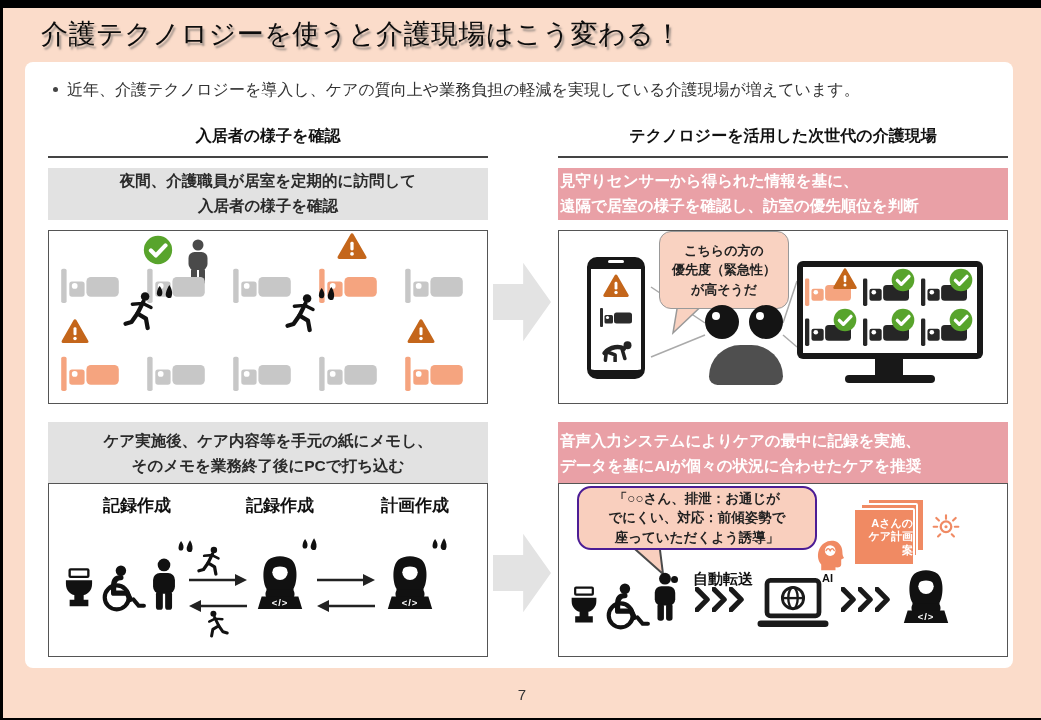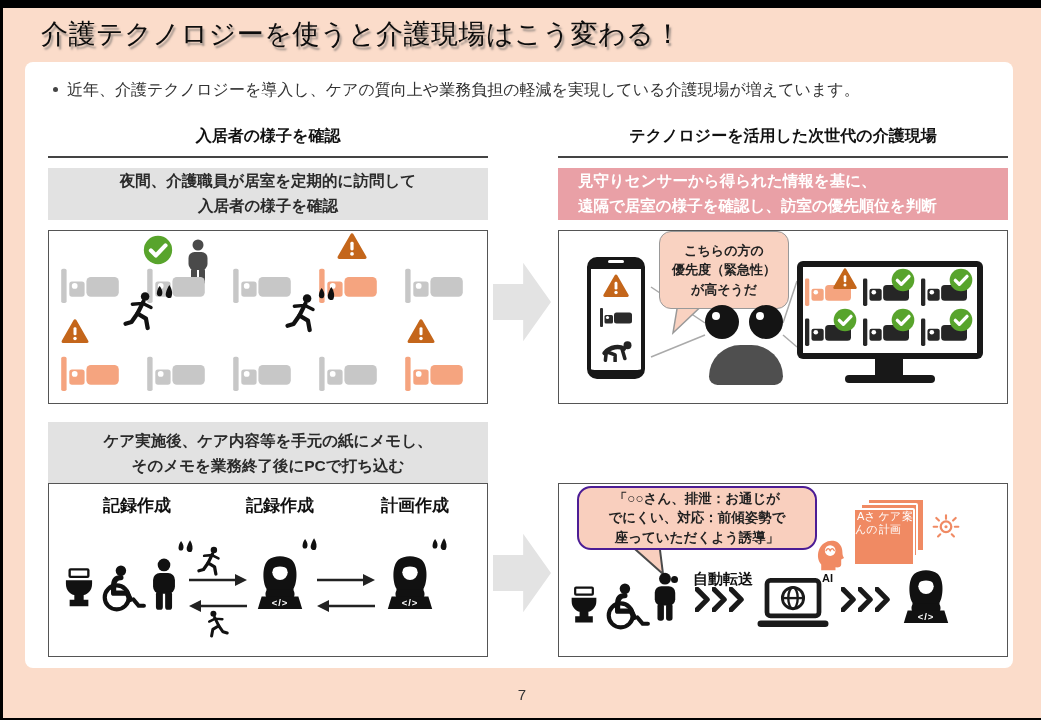--- a/index.html
+++ b/index.html
@@ -19,21 +19,21 @@
   .col{position:absolute;top:64px;height:534px;}
   .col-l{left:23px;width:440px;}
   .col-r{left:533px;width:450px;}
   .col-header{position:absolute;top:0;left:0;right:0;text-align:center;font-weight:bold;font-size:16px;color:#111;
     padding-bottom:9px;border-bottom:2px solid #444;}
   .cap{position:absolute;left:0;right:0;display:flex;flex-direction:column;justify-content:center;
     font-weight:bold;font-size:15.5px;line-height:1.6;}
   .cap1{top:42px;height:52px;}
   .cap2{top:296px;height:64px;}
   .cap.gray{background:#E2E2E2;color:#2a2a2a;text-align:center;}
-  .cap.pink{background:#E9A0A6;color:#fff;text-align:left;padding-left:20px;}
+  .cap.pink{background:#E9A0A6;color:#fff;text-align:left;padding-left:2px;}
   .illus{position:absolute;left:0;right:0;background:#fff;border:1.6px solid #555;}
   .illus1{top:104px;height:172px;padding-left:20px;}
   .illus2{top:357px;height:172px;}
   .ic{position:absolute;display:block;}
   .lbl{position:absolute;font-weight:bold;color:#111;white-space:nowrap;}
   .flow-lbl{font-size:17px;transform:translateX(-50%);}
   .big-arrow{position:absolute;width:58px;height:82px;background:#E3E3E3;
     clip-path:polygon(0 28%,52% 28%,52% 2%,100% 50%,52% 98%,52% 72%,0 72%);}
   .phone{position:absolute;left:28px;top:26px;width:58px;height:122px;box-sizing:border-box;background:#fff;
     border:4px solid #171717;border-top-width:12px;border-bottom-width:9px;border-radius:10px;}
@@ -48,21 +48,21 @@
   .eye{position:absolute;width:34px;height:34px;border-radius:50%;background:#141414;}
   .eye::after{content:"";position:absolute;left:7px;top:7px;width:8px;height:8px;border-radius:50%;background:#fff;}
   .head{position:absolute;left:150px;top:114px;width:74px;height:40px;background:#4F4F4F;border-radius:37px 37px 10px 10px;}
   .monitor{position:absolute;left:238px;top:30px;width:186px;height:98px;background:#181818;border-radius:6px;box-sizing:border-box;padding:6px;}
   .monitor-screen{position:relative;width:174px;height:86px;background:#fff;}
   .monitor-neck{position:absolute;left:316px;top:128px;width:28px;height:16px;background:#181818;}
   .monitor-base{position:absolute;left:286px;top:144px;width:90px;height:8px;border-radius:4px;background:#181818;}
   .cards{position:absolute;left:294px;top:14px;width:72px;height:68px;}
   .cardlayer{position:absolute;width:54px;height:50px;background:#F08A63;border:2px solid #fff;border-radius:2px;}
   .cardfront{position:absolute;left:0;top:10px;width:58px;height:54px;background:#F08A63;border:2px solid #fff;border-radius:2px;
-    display:flex;justify-content:center;text-align:center;color:#fff;font-weight:normal;font-size:11px;line-height:1.2;}
+    display:flex;flex-direction:column;justify-content:center;text-align:center;color:#fff;font-weight:bold;font-size:11px;line-height:1.2;align-items:flex-end;}
   .code-glyph{position:absolute;transform:translateX(-50%);color:#fff;font-weight:bold;font-size:9.5px;letter-spacing:1px;}
   .headset-dot{position:absolute;width:7px;height:7px;border-radius:50%;background:#111;}
   .page-num{position:absolute;left:0;right:0;top:678px;text-align:center;font-size:15px;color:#333;}
 </style>
 </head>
 <body>
 
 <svg width="0" height="0" style="position:absolute" aria-hidden="true">
   <defs>
     <symbol id="sym-bed" viewBox="0 0 64 40">
@@ -358,20 +358,24 @@
             </svg>
           <svg class="ic" style="left:146px;top:41px;width:24px;height:24px;color:#58A42C">
               <use href="#sym-check"></use>
             </svg>
         </div>
       </div>
       <div class="monitor-neck"></div>
       <div class="monitor-base"></div>
     </div>
 
+    <div class="cap cap2 pink">
+      <span>音声入力システムによりケアの最中に記録を実施、</span>
+      <span>データを基にAIが個々の状況に合わせたケアを推奨</span>
+    </div>
 
     <div class="illus illus2">
       <svg class="ic" style="left:60px;top:58px;width:46px;height:36px" viewBox="0 0 46 36">
         <polygon points="8,0 40,0 44,32" fill="#F9CFBE" stroke="#4a4a4a" stroke-width="2"></polygon>
       </svg>
       <div class="bubble bubble2">
         <span>「○○さん、排泄：お通じが</span>
         <span>でにくい、対応：前傾姿勢で</span>
         <span>座っていただくよう誘導」</span>
       </div>

